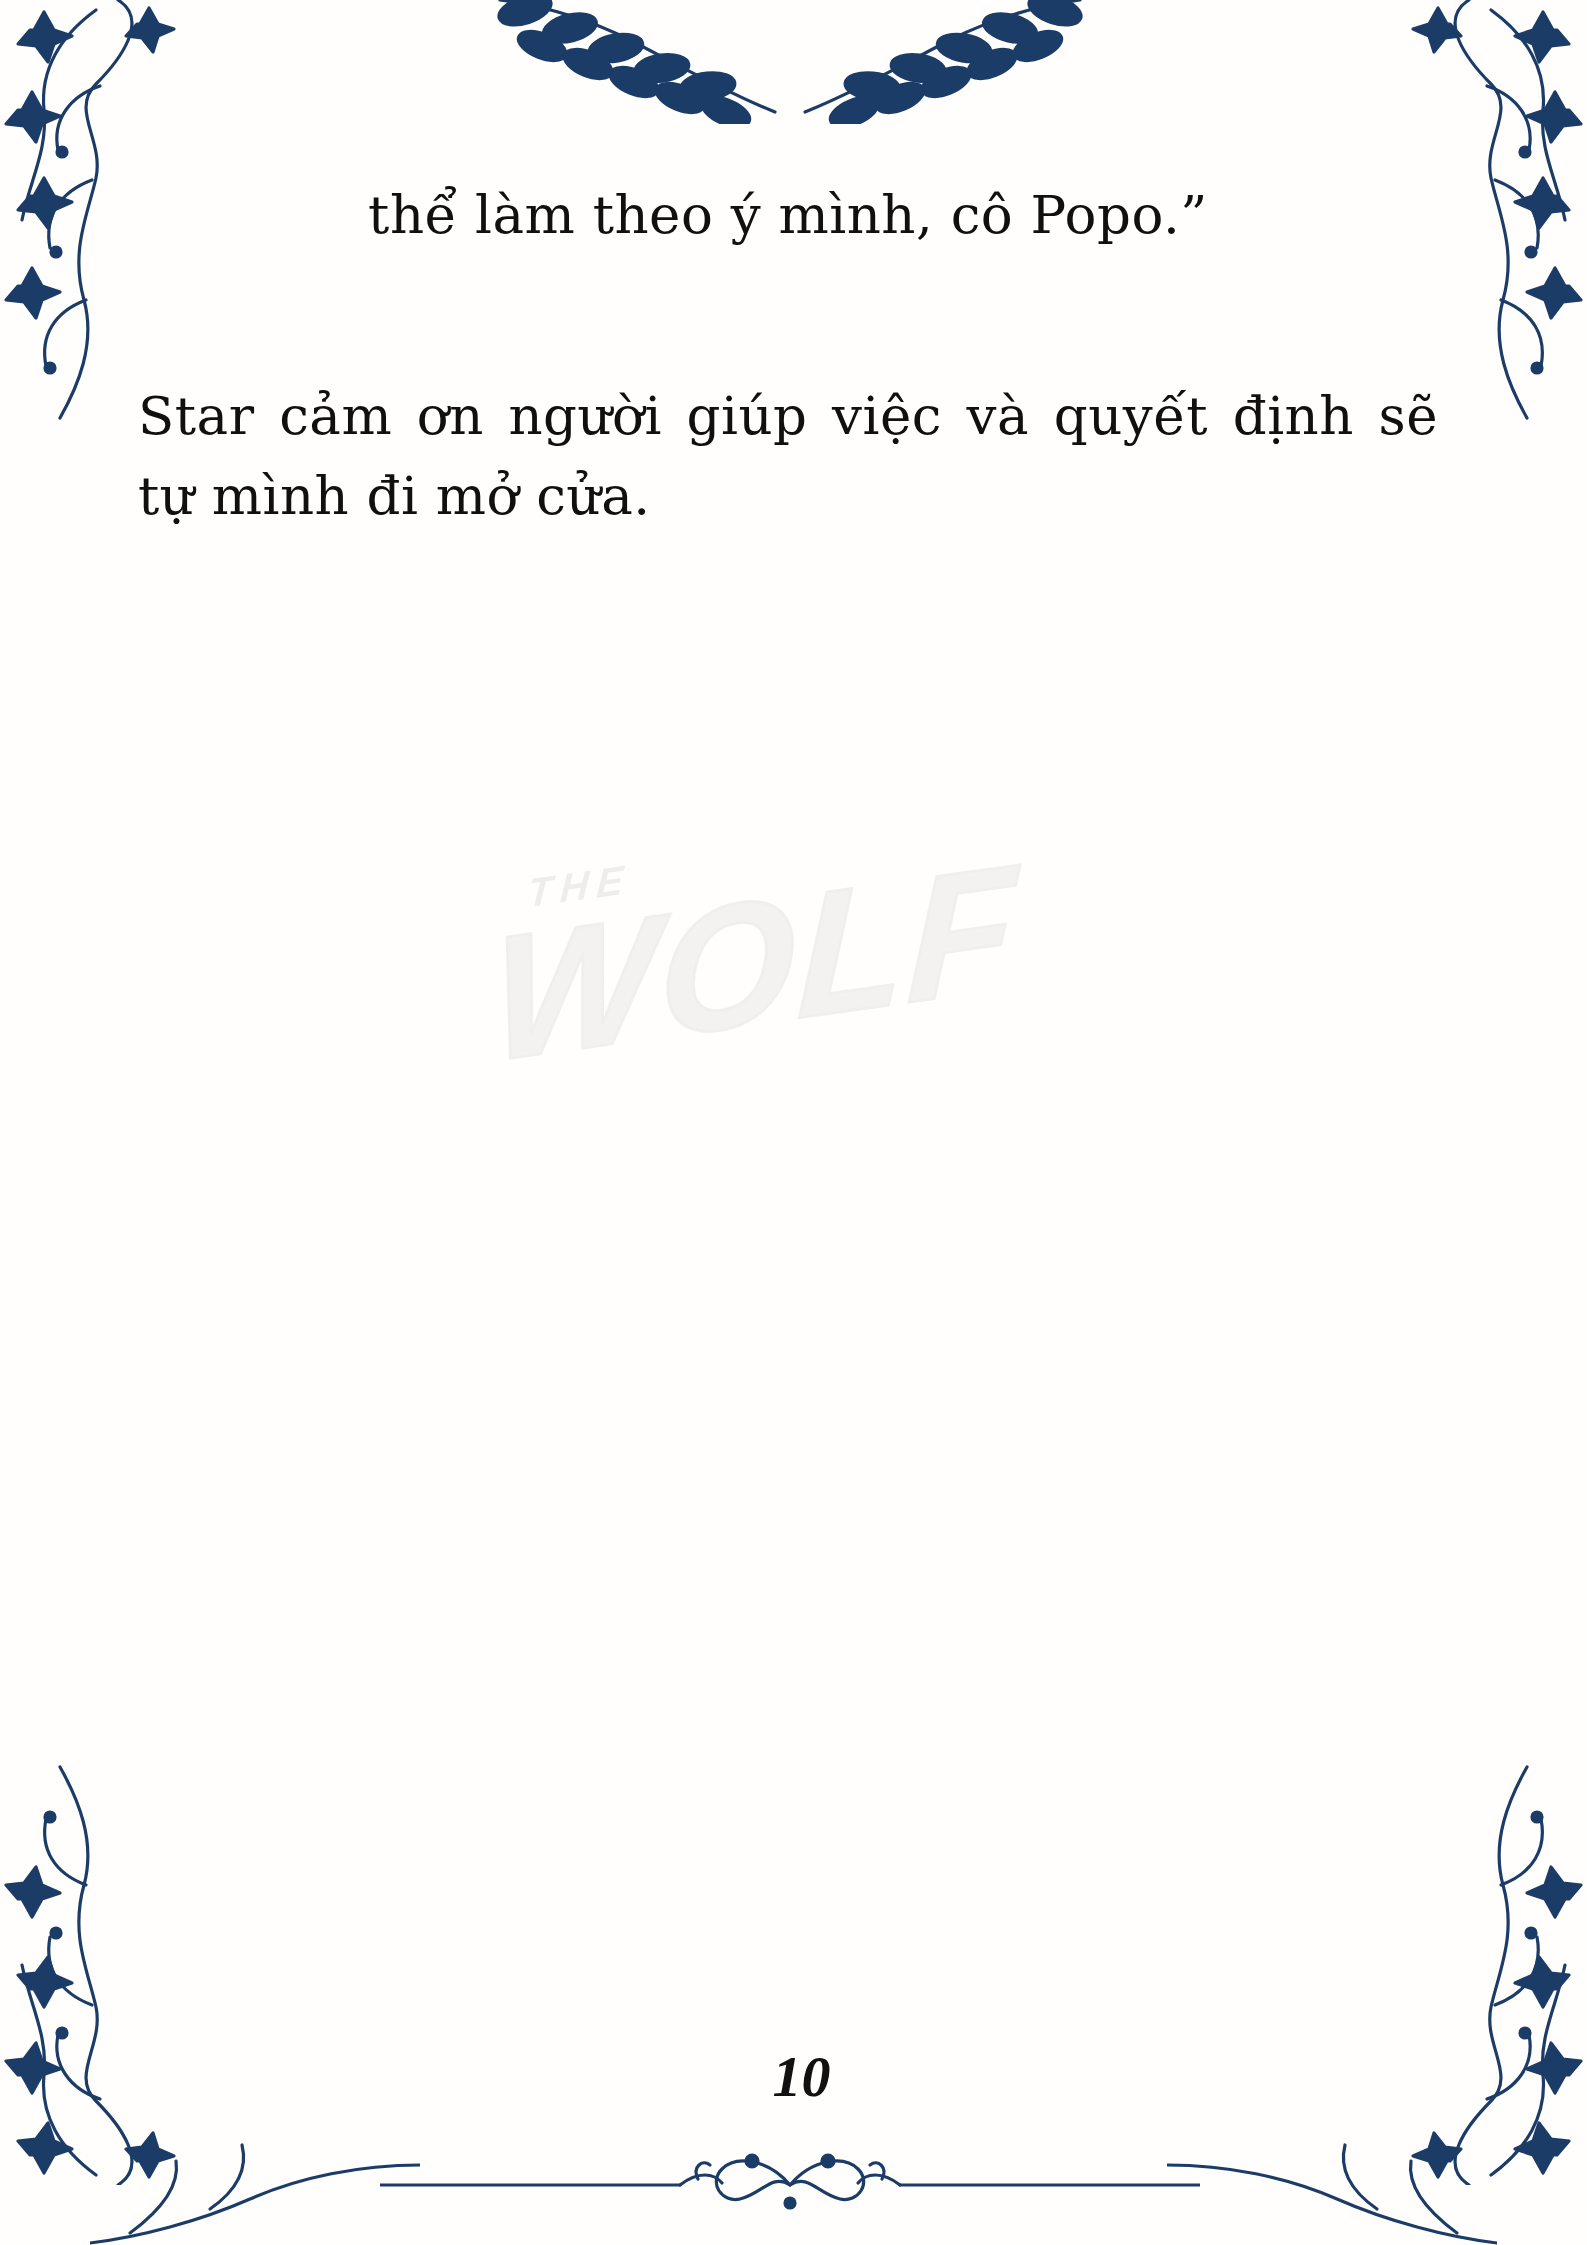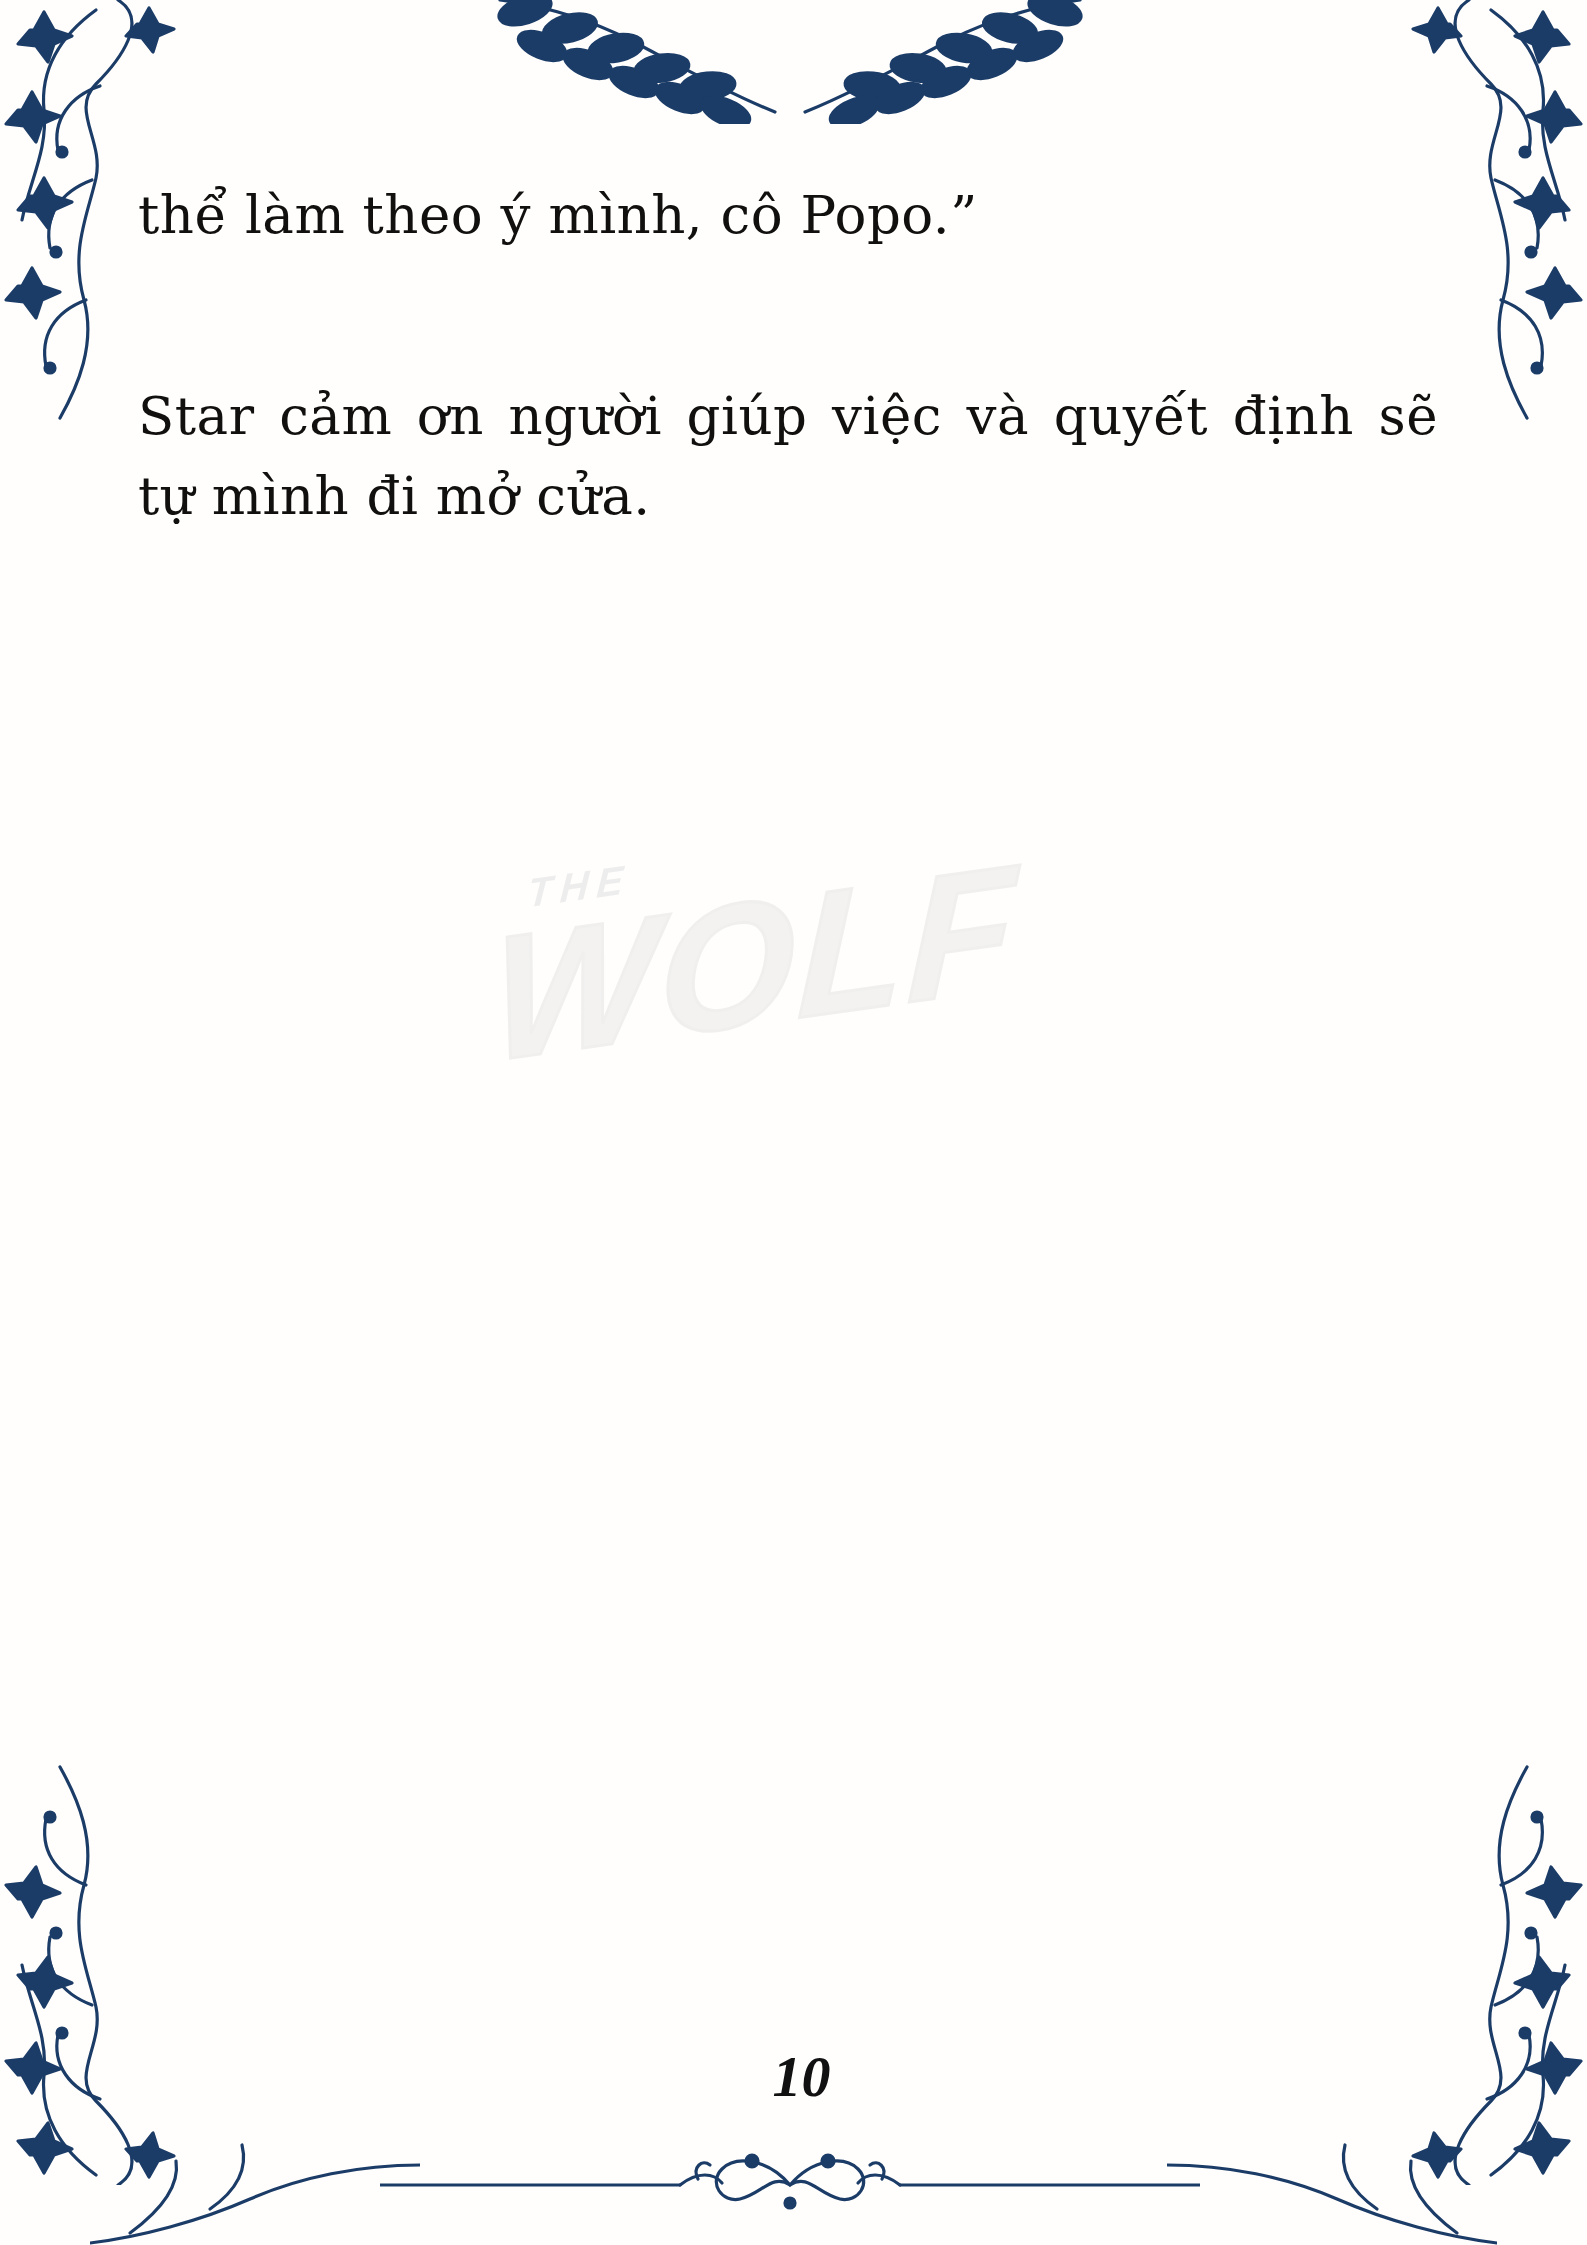--- a/index.html
+++ b/index.html
@@ -83,21 +83,21 @@
   .para {
     color: #12100f;
     font-family: "DejaVu Serif", serif;
     font-size: 53px;
     line-height: 1.52;
     margin: 0 0 56px 0;
     text-align: justify;
     text-justify: inter-word;
     letter-spacing: 0.5px;
   }
-  .para.first { margin-bottom: 120px; text-align: left; }
+  .para.first { margin-bottom: 120px; text-align: center; }
 
   .page-number {
     position: absolute;
     left: 16px;
     right: 0;
     bottom: 135px;
     text-align: center;
     font-family: "Liberation Serif", serif;
     font-weight: bold;
     font-style: italic;

